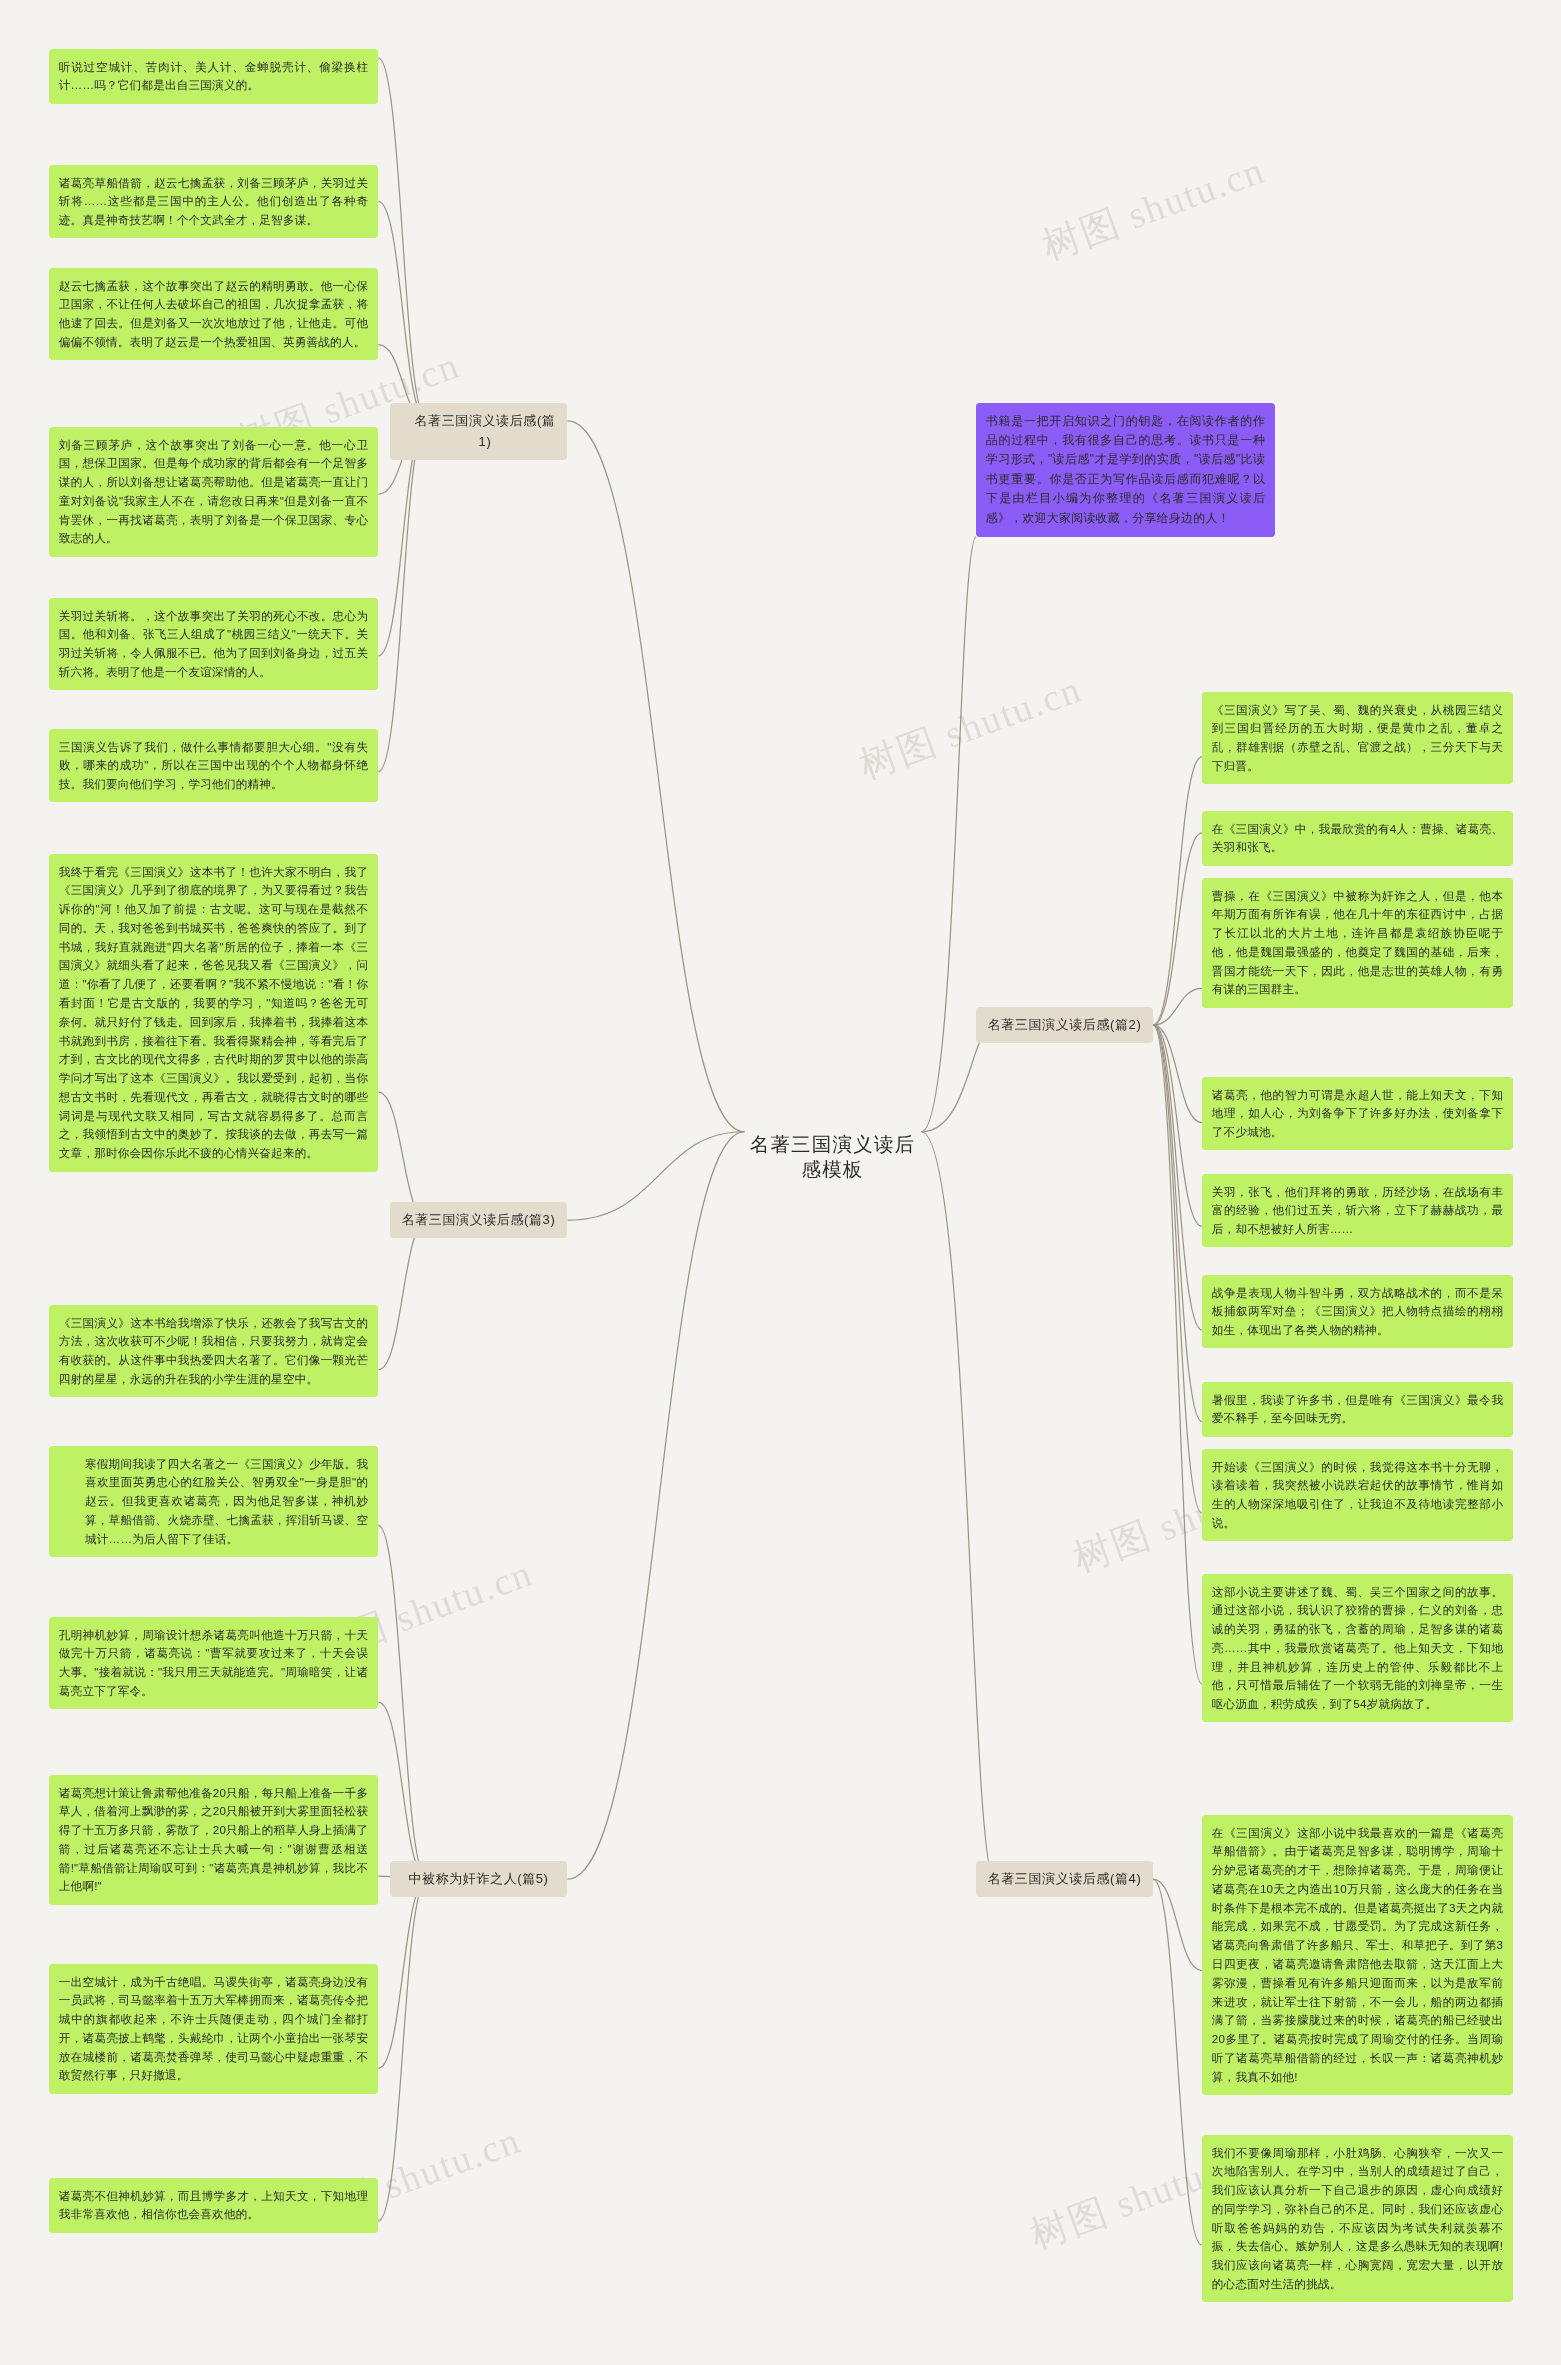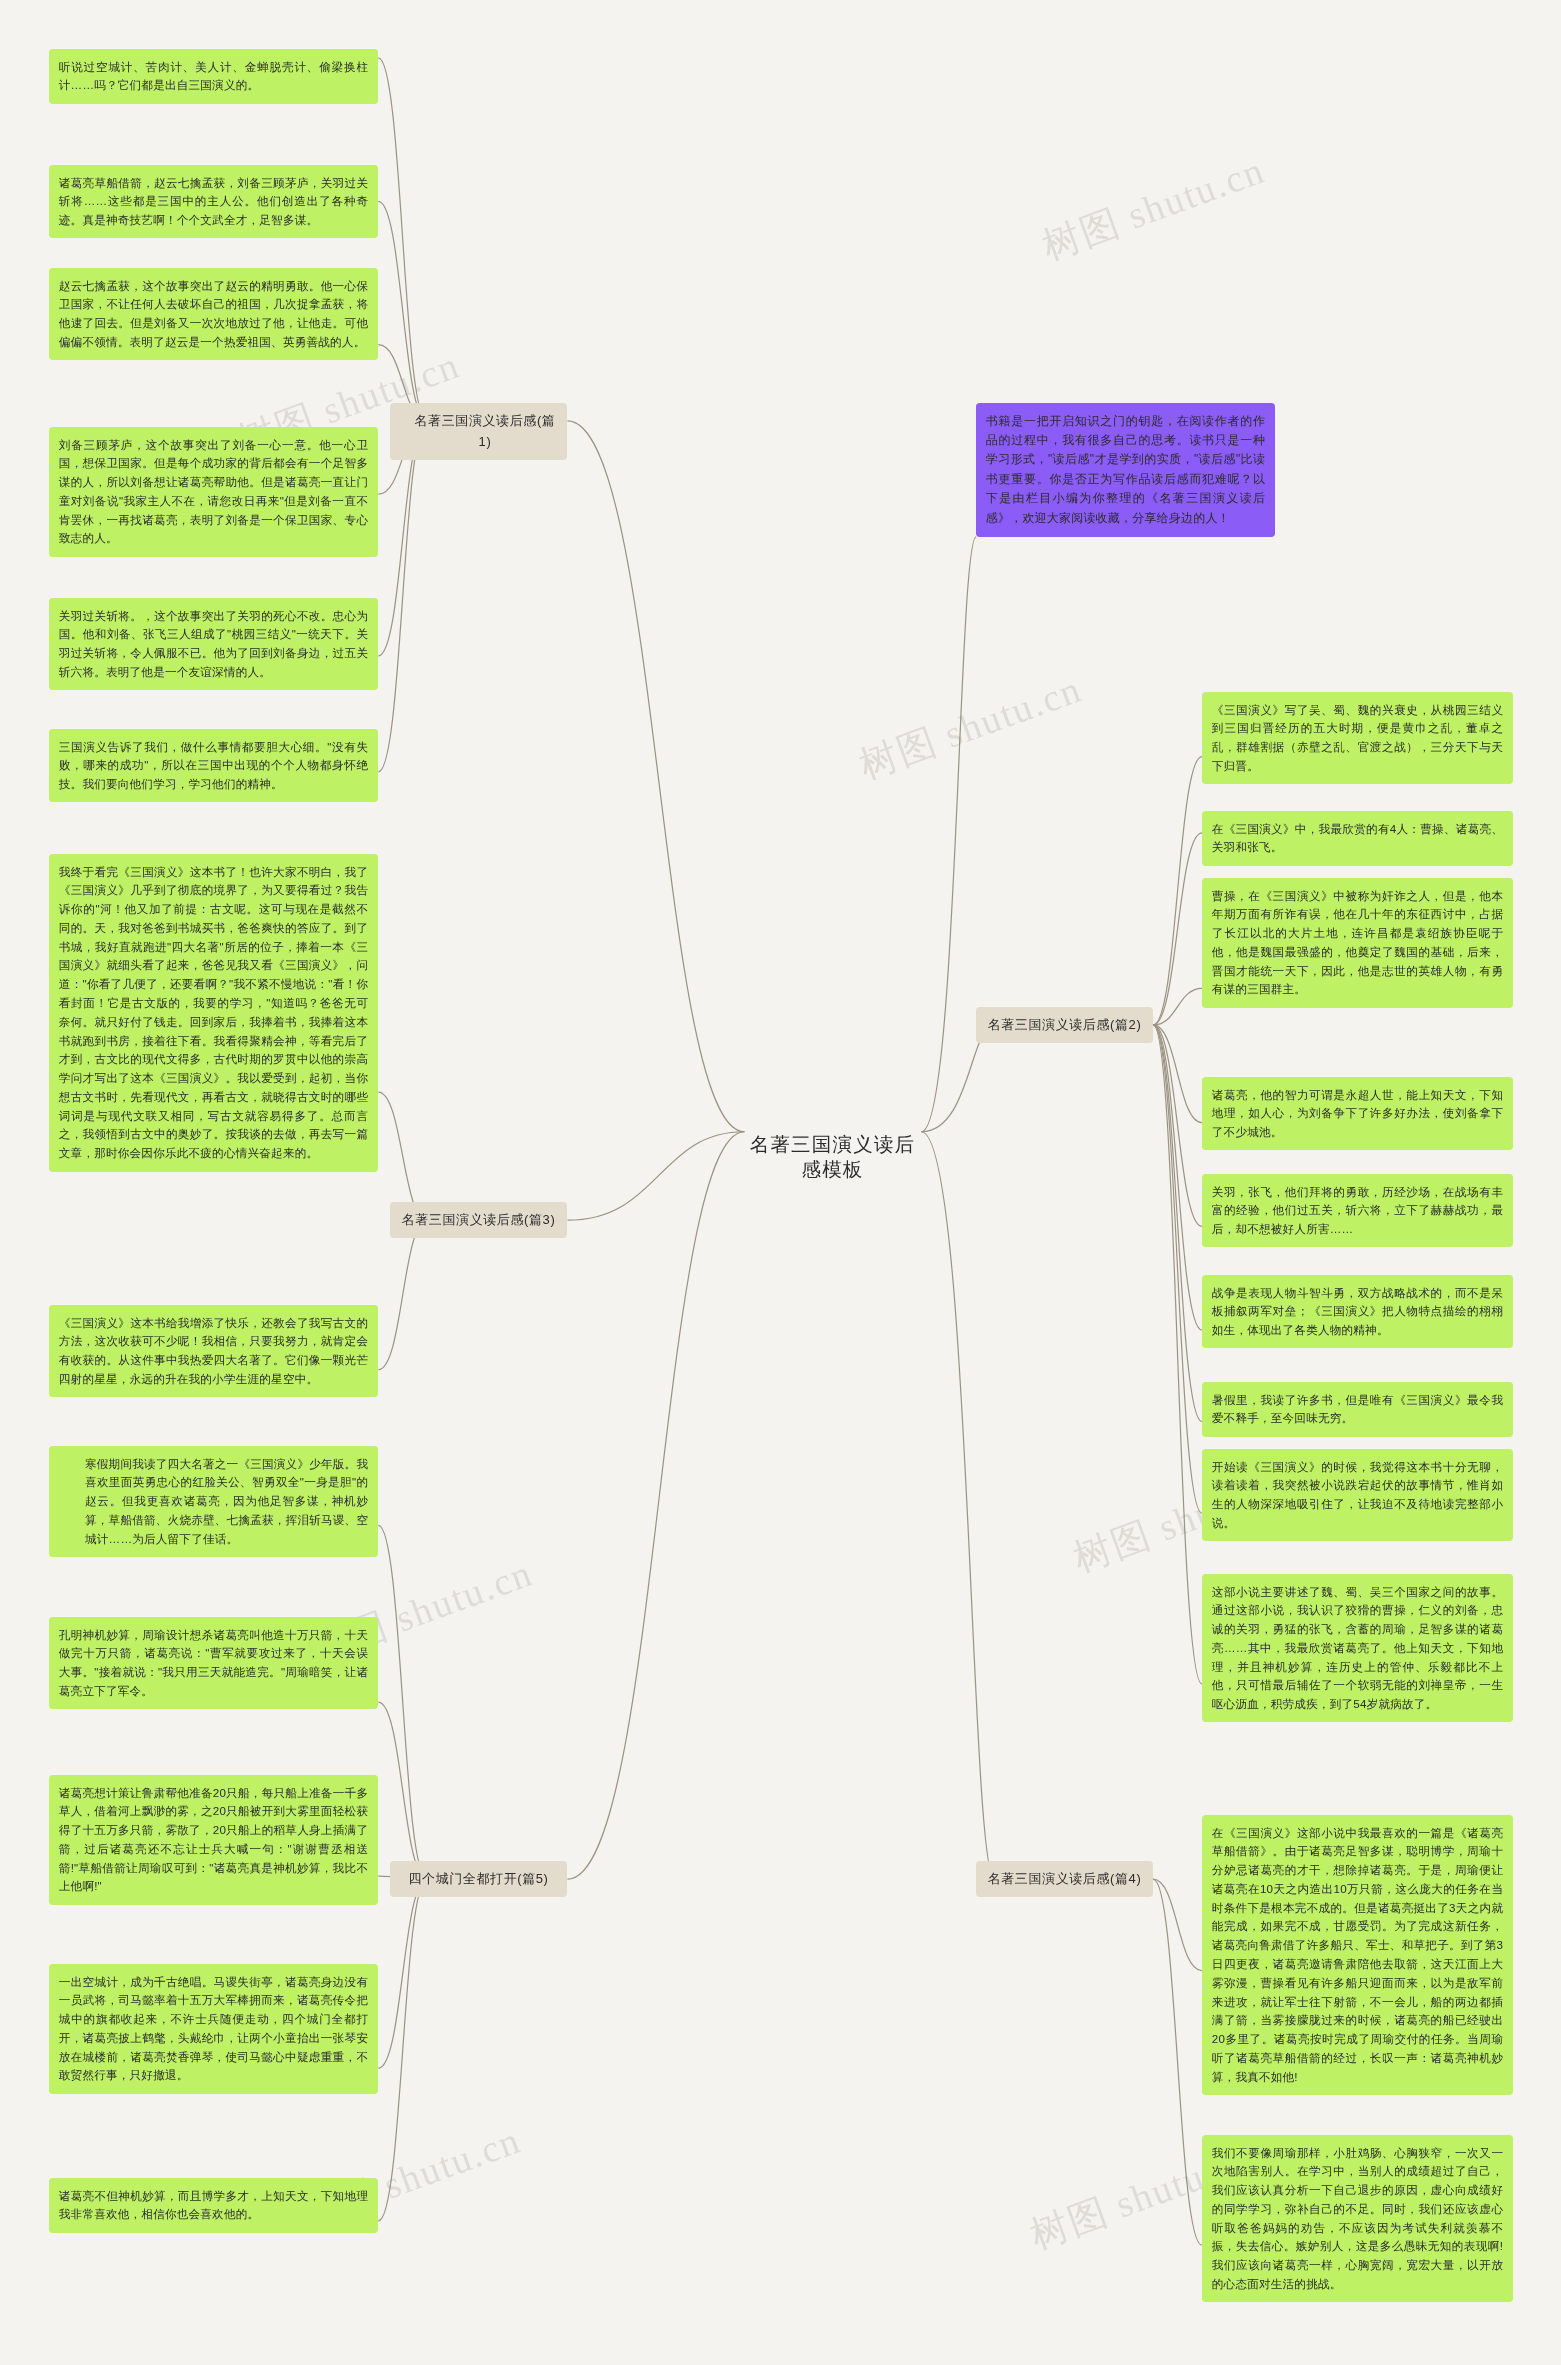--- a/index.html
+++ b/index.html
@@ -109,21 +109,21 @@
 <div class="watermark" style="left:854px;top:702px;transform:rotate(-20deg);">树图 shutu.cn</div>
 <div class="watermark" style="left:305px;top:1586px;transform:rotate(-20deg);">树图 shutu.cn</div>
 <div class="watermark" style="left:1068px;top:1495px;transform:rotate(-20deg);">树图 shutu.cn</div>
 
 <div class="node center" style="left:744px;top:1116px;width:177px;margin-top:16px;">名著三国演义读后感模板</div>
 
 <div class="node intro" style="left:976px;top:403px;width:299px;">书籍是一把开启知识之门的钥匙，在阅读作者的作品的过程中，我有很多自己的思考。读书只是一种学习形式，"读后感"才是学到的实质，"读后感"比读书更重要。你是否正为写作品读后感而犯难呢？以下是由栏目小编为你整理的《名著三国演义读后感》，欢迎大家阅读收藏，分享给身边的人！</div>
 
 <div class="node branch" style="left:390px;top:403px;width:177px;padding-left:19px;">名著三国演义读后感(篇1)</div>
 <div class="node branch" style="left:390px;top:1202px;width:177px;">名著三国演义读后感(篇3)</div>
-<div class="node branch" style="left:390px;top:1861px;width:177px;">四个城门全都打开(篇5)</div>
+<div class="node branch" style="left:390px;top:1861px;width:177px;">中被称为奸诈之人(篇5)</div>
 <div class="node branch" style="left:976px;top:1007px;width:177px;">名著三国演义读后感(篇2)</div>
 <div class="node branch" style="left:976px;top:1861px;width:177px;">名著三国演义读后感(篇4)</div>
 
 <div class="node" style="left:49px;top:49px;width:329px;">听说过空城计、苦肉计、美人计、金蝉脱壳计、偷梁换柱计……吗？它们都是出自三国演义的。</div>
 <div class="node" style="left:49px;top:165px;width:329px;">诸葛亮草船借箭，赵云七擒孟获，刘备三顾茅庐，关羽过关斩将……这些都是三国中的主人公。他们创造出了各种奇迹。真是神奇技艺啊！个个文武全才，足智多谋。</div>
 <div class="node" style="left:49px;top:268px;width:329px;">赵云七擒孟获，这个故事突出了赵云的精明勇敢。他一心保卫国家，不让任何人去破坏自己的祖国，几次捉拿孟获，将他逮了回去。但是刘备又一次次地放过了他，让他走。可他偏偏不领情。表明了赵云是一个热爱祖国、英勇善战的人。</div>
 <div class="node" style="left:49px;top:427px;width:329px;">刘备三顾茅庐，这个故事突出了刘备一心一意。他一心卫国，想保卫国家。但是每个成功家的背后都会有一个足智多谋的人，所以刘备想让诸葛亮帮助他。但是诸葛亮一直让门童对刘备说"我家主人不在，请您改日再来"但是刘备一直不肯罢休，一再找诸葛亮，表明了刘备是一个保卫国家、专心致志的人。</div>
 <div class="node" style="left:49px;top:598px;width:329px;">关羽过关斩将。，这个故事突出了关羽的死心不改。忠心为国。他和刘备、张飞三人组成了"桃园三结义"一统天下。关羽过关斩将，令人佩服不已。他为了回到刘备身边，过五关斩六将。表明了他是一个友谊深情的人。</div>
 <div class="node" style="left:49px;top:729px;width:329px;">三国演义告诉了我们，做什么事情都要胆大心细。"没有失败，哪来的成功"，所以在三国中出现的个个人物都身怀绝技。我们要向他们学习，学习他们的精神。</div>
 

